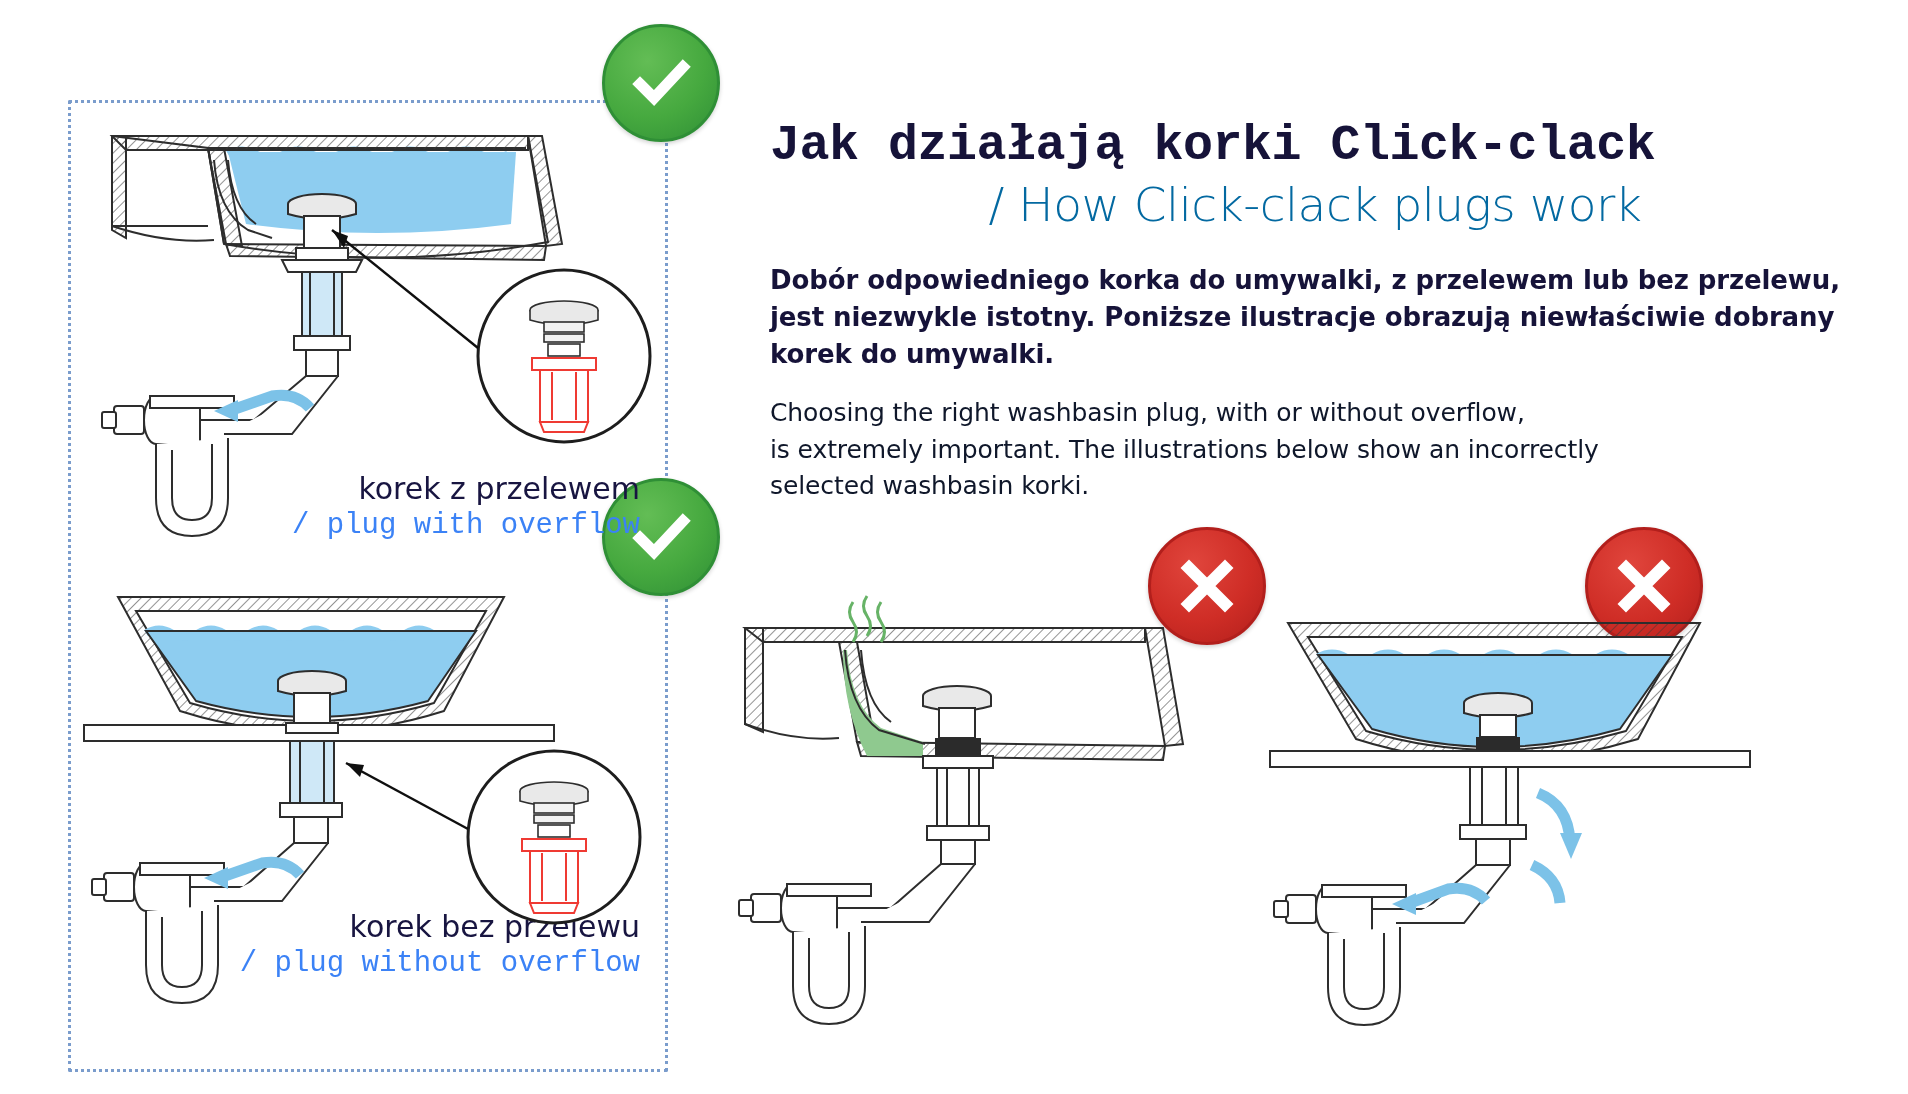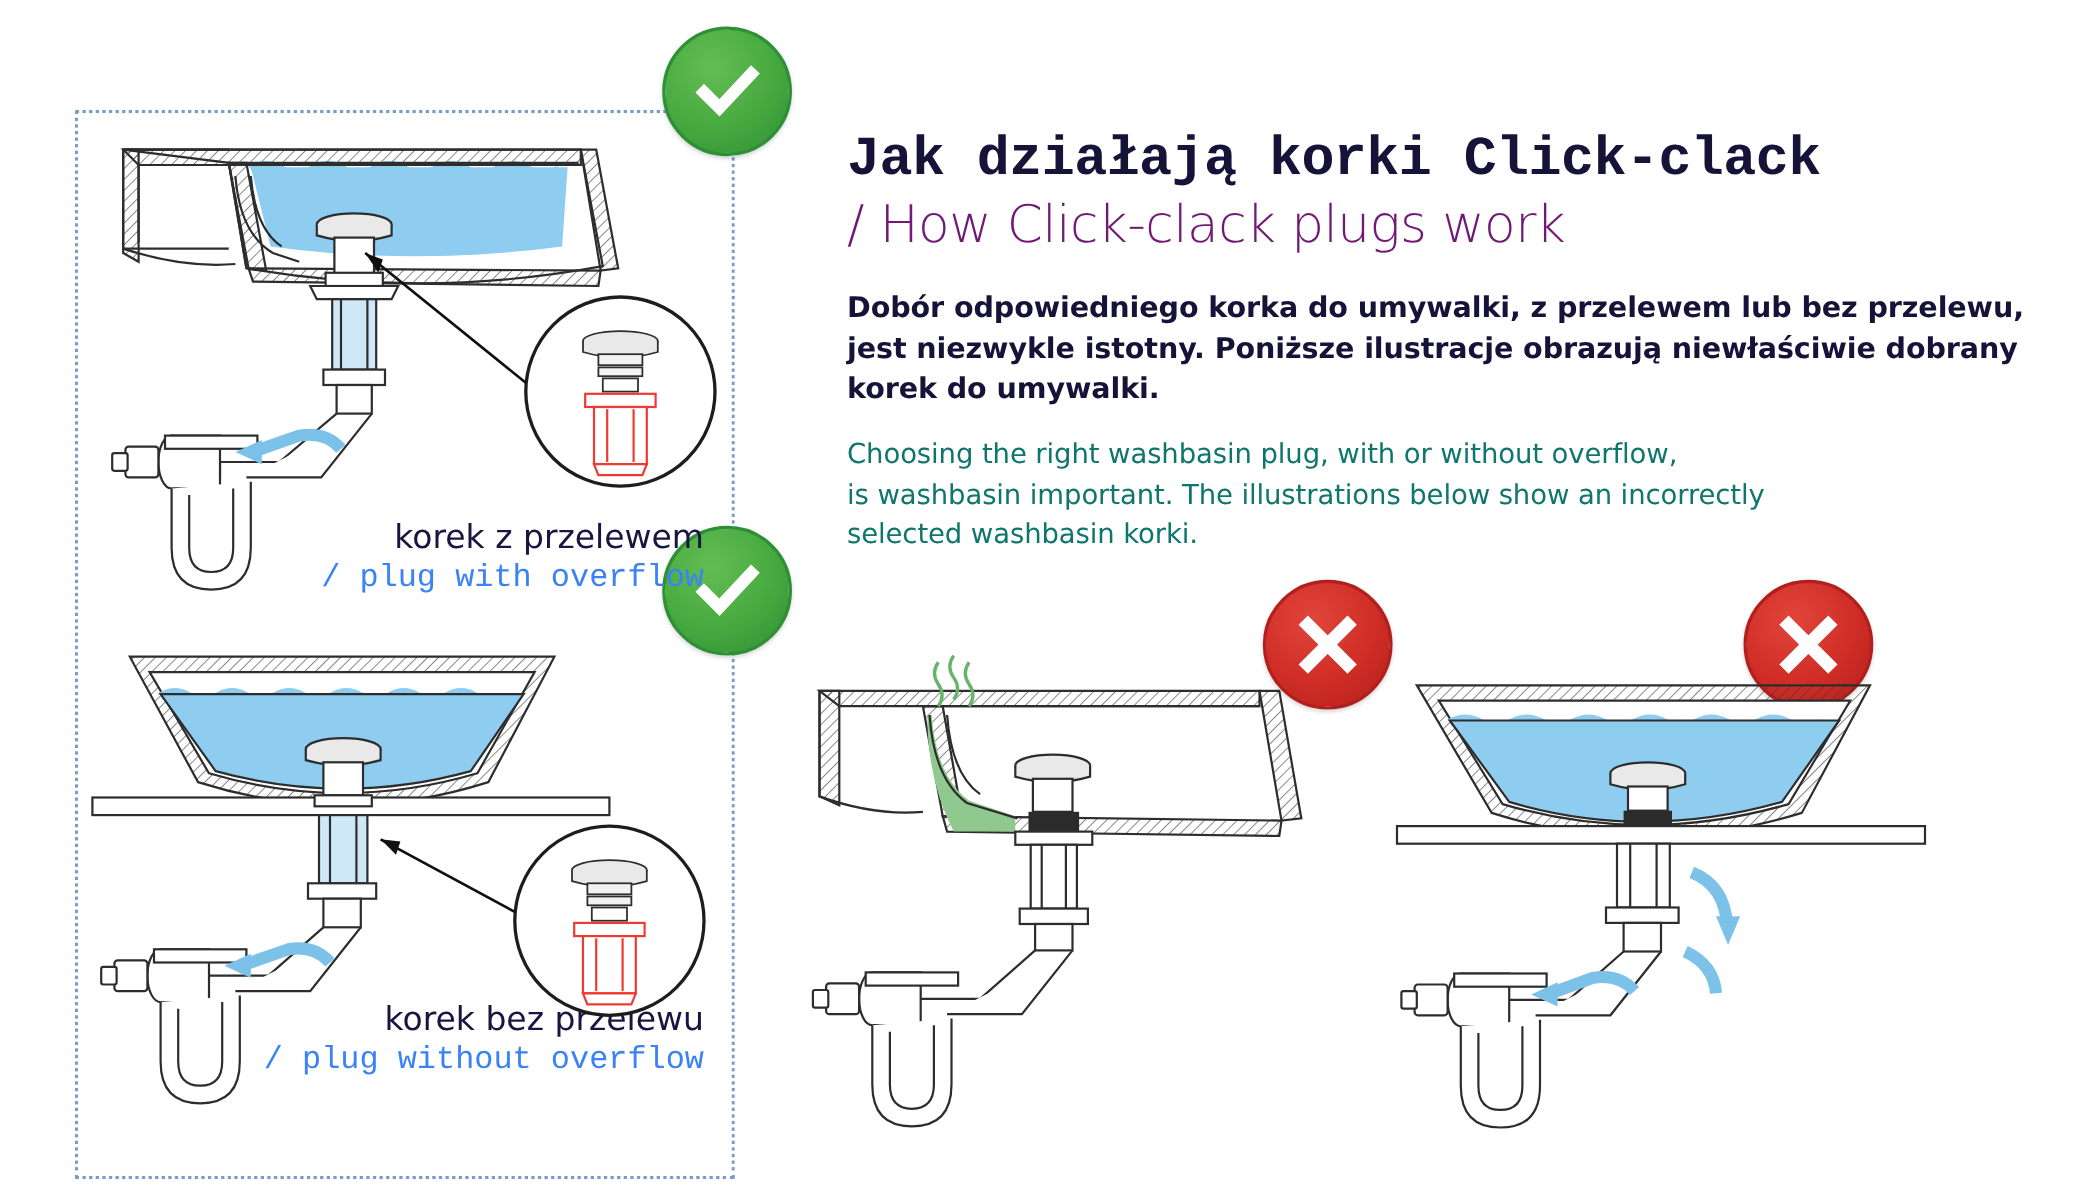--- a/index.html
+++ b/index.html
@@ -45,31 +45,31 @@
 
   
   .text-col { position: absolute; left: 770px; top: 118px; width: 1090px; }
   .title-pl {
     font-family: Liberation Mono, monospace;
     font-size: 50px; font-weight: 700; color: #161339;
     letter-spacing: -0.5px; line-height: 1.1;
   }
   .title-en {
     font-family: "DejaVu Sans", sans-serif;
-    font-size: 47px; font-weight: 300; color: #701a75;
-    letter-spacing: -0.5px; line-height: 1.18; margin-top: 4px;
+    font-size: 47px; font-weight: 300; color: #0369a1;
+    letter-spacing: -0.5px; line-height: 1.18; margin-top: 4px; text-align: center;
   }
   .lead-pl {
     margin-top: 30px;
     font-size: 26px; font-weight: 700; color: #161339;
     line-height: 1.42; letter-spacing: -0.1px;
   }
   .lead-en {
     margin-top: 22px;
-    font-size: 25px; font-weight: 400; color: #0f766e;
+    font-size: 25px; font-weight: 400; color: #0f172a;
     line-height: 1.46; letter-spacing: -0.1px;
   }
   .lead-pl div, .lead-en div { white-space: nowrap; }
 
   
   .caption { position: absolute; text-align: right; }
   .caption .pl {
     font-size: 30px; color: #181541; font-weight: 400; line-height:1.25;
   }
   .caption .en {
@@ -123,21 +123,21 @@
     <div class="title-en">/ How Click-clack plugs work</div>
 
     <div class="lead-pl">
       <div>Dobór odpowiedniego korka do umywalki, z przelewem lub bez przelewu,</div>
       <div>jest niezwykle istotny. Poniższe ilustracje obrazują niewłaściwie dobrany</div>
       <div>korek do umywalki.</div>
     </div>
 
     <div class="lead-en">
       <div>Choosing the right washbasin plug, with or without overflow,</div>
-      <div>is washbasin important. The illustrations below show an incorrectly</div>
+      <div>is extremely important. The illustrations below show an incorrectly</div>
       <div>selected washbasin korki.</div>
     </div>
   </div>
 
   <div class="caption cap-1">
     <div class="pl">korek z przelewem</div>
     <div class="en">/ plug with overflow</div>
   </div>
 
   <div class="caption cap-2">

